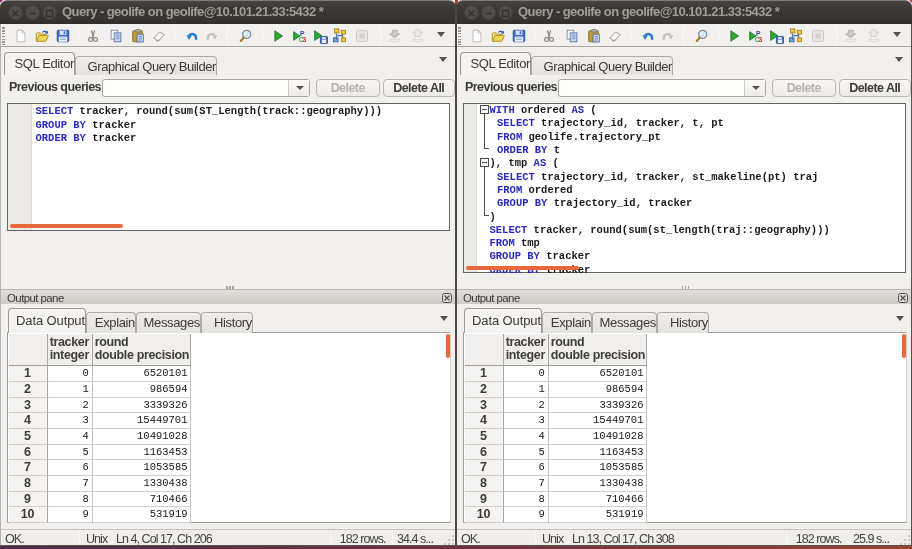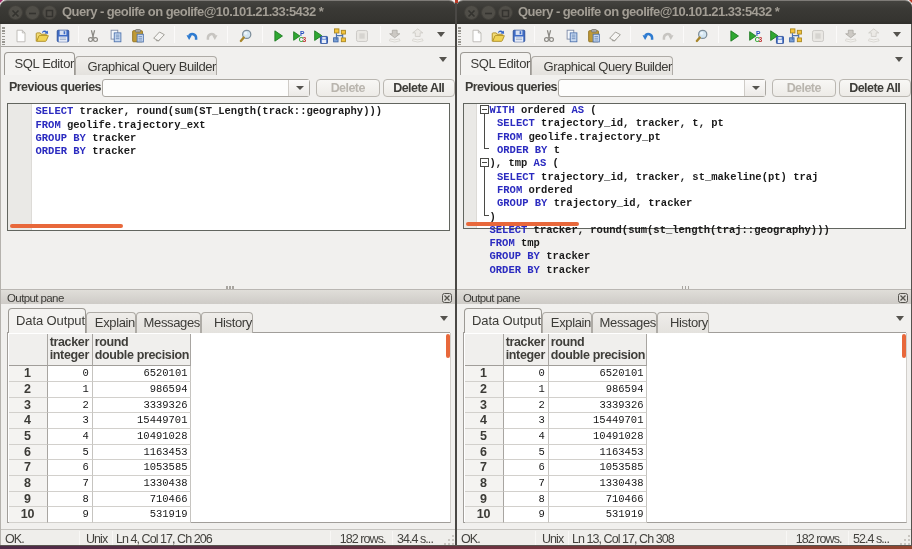--- a/index.html
+++ b/index.html
@@ -203,21 +203,21 @@
 <div class="chev" style="left:439px;top:56.5px"></div>
 <div class="qlabel">Previous queries</div>
 <div class="combo">
       <div class="arr"></div>
     </div>
 <div class="chev" style="left:295.5px;top:86px;border-left-width:4px;border-right-width:4px;border-top-width:4.5px"></div>
 <div class="btn" style="left:316px;width:63.5px;color:#b9b5ae">Delete</div>
 <div class="btn" style="left:383px;width:71.5px;color:#3d3c38">Delete All</div>
 <div class="ed" style="top:103px;height:128px">
       <div class="gutter" style="width:24px"></div>
-      <div class="code" style="left:27.5px;top:1.3px"><div style=""><span class="k">SELECT</span> tracker, round(sum(ST_Length(track::geography)))</div><div style=""><span class="k">FROM</span> geolife.trajectory_ext</div><div style=""><span class="k">GROUP BY</span> tracker</div><div style=""><span class="k">ORDER BY</span> tracker</div></div>
+      <div class="code" style="left:27.5px;top:1.3px"><div style=""><span class="k">SELECT</span> tracker, round(sum(ST_Length(track::geography)))</div><div style=""><span class="k">GROUP BY</span> tracker</div><div style=""><span class="k">ORDER BY</span> tracker</div></div>
       <div class="hthumb" style="left:2px;bottom:2.2px;width:113px;height:3.4px"></div>
     </div>
 <div class="sgrip" style="left:226px;top:285.5px"></div>
 <div class="cap" style="top:289px;height:14.5px">
       <div class="t">Output pane</div>
       <div class="capx" style="right:4.5px;top:3px">
         <svg width="8" height="8" viewBox="0 0 8 8" style="display:block;margin:0 auto">
           <path d="M1.5 1.5 L6.5 6.5 M6.5 1.5 L1.5 6.5" stroke="#55534e" stroke-width="1.3"></path>
         </svg>
       </div>
@@ -403,21 +403,21 @@
 <div class="ntab on" style="left:4px;top:52px;width:71px;height:23px;line-height:22px">SQL Editor</div>
 <div class="ntab off" style="left:75px;top:55.5px;width:142px;height:19.5px;line-height:19px;letter-spacing:-0.45px">Graphical Query Builder</div>
 <div class="chev" style="left:439px;top:56.5px"></div>
 <div class="qlabel">Previous queries</div>
 <div class="combo">
       <div class="arr"></div>
     </div>
 <div class="chev" style="left:295.5px;top:86px;border-left-width:4px;border-right-width:4px;border-top-width:4.5px"></div>
 <div class="btn" style="left:316px;width:63.5px;color:#b9b5ae">Delete</div>
 <div class="btn" style="left:383px;width:71.5px;color:#3d3c38">Delete All</div>
-<div class="ed" style="top:103px;height:126px">
+<div class="ed" style="top:103px;height:170px">
       <div class="gutter" style="width:13px"></div>
       <div class="fbox" style="left:15.5px;top:0.8px"></div>
       <div class="fbox" style="left:15.5px;top:54px"></div>
       <div class="fline" style="left:19.5px;top:9.8px;height:35px"></div>
       <div class="ftick" style="left:19.5px;top:44.2px;width:5.5px"></div>
       <div class="fline" style="left:19.5px;top:63px;height:48.5px"></div>
       <div class="ftick" style="left:19.5px;top:110.9px;width:5.5px"></div>
       <div class="code" style="left:25.5px;top:0.2px"><div style=""><span class="k">WITH</span> ordered <span class="k">AS</span> (</div><div style="padding-left:7.5px"><span class="k">SELECT</span> trajectory_id, tracker, t, pt</div><div style="padding-left:7.5px"><span class="k">FROM</span> geolife.trajectory_pt</div><div style="padding-left:7.5px"><span class="k">ORDER BY</span> t</div><div style="">), tmp <span class="k">AS</span> (</div><div style="padding-left:7.5px"><span class="k">SELECT</span> trajectory_id, tracker, st_makeline(pt) traj</div><div style="padding-left:7.5px"><span class="k">FROM</span> ordered</div><div style="padding-left:7.5px"><span class="k">GROUP BY</span> trajectory_id, tracker</div><div style="">)</div><div style=""><span class="k">SELECT</span> tracker, round(sum(st_length(traj::geography)))</div><div style=""><span class="k">FROM</span> tmp</div><div style=""><span class="k">GROUP BY</span> tracker</div><div style=""><span class="k">ORDER BY</span> tracker</div></div>
       <div class="hthumb" style="left:2px;bottom:2.2px;width:113px;height:3.9px"></div>
     </div>
@@ -476,21 +476,21 @@
     </div>
 <div class="sbar" style="top:528.5px">
       <div class="ssep" style="left:79px"></div>
       <div class="ssep" style="left:112px"></div>
       <div class="ssep" style="left:330px"></div>
       <div class="ssep" style="left:392px"></div>
       <span style="left:5px">OK.</span>
       <span style="left:86px">Unix</span>
       <span style="left:116px">Ln 13, Col 17, Ch 308</span>
       <span style="right:70.5px">182 rows.</span>
-      <span style="left:397px">52.4 s...</span>
+      <span style="left:397px">25.9 s...</span>
       <svg style="position:absolute;right:1px;top:4px" width="12" height="12" viewBox="0 0 12 12">
         <g fill="#c9c6c1">
           <rect x="9" y="9" width="2" height="2"></rect>
           <rect x="9" y="5" width="2" height="2"></rect>
           <rect x="5" y="9" width="2" height="2"></rect>
           <rect x="9" y="1" width="2" height="2"></rect>
           <rect x="5" y="5" width="2" height="2"></rect>
           <rect x="1" y="9" width="2" height="2"></rect>
         </g>
       </svg>

